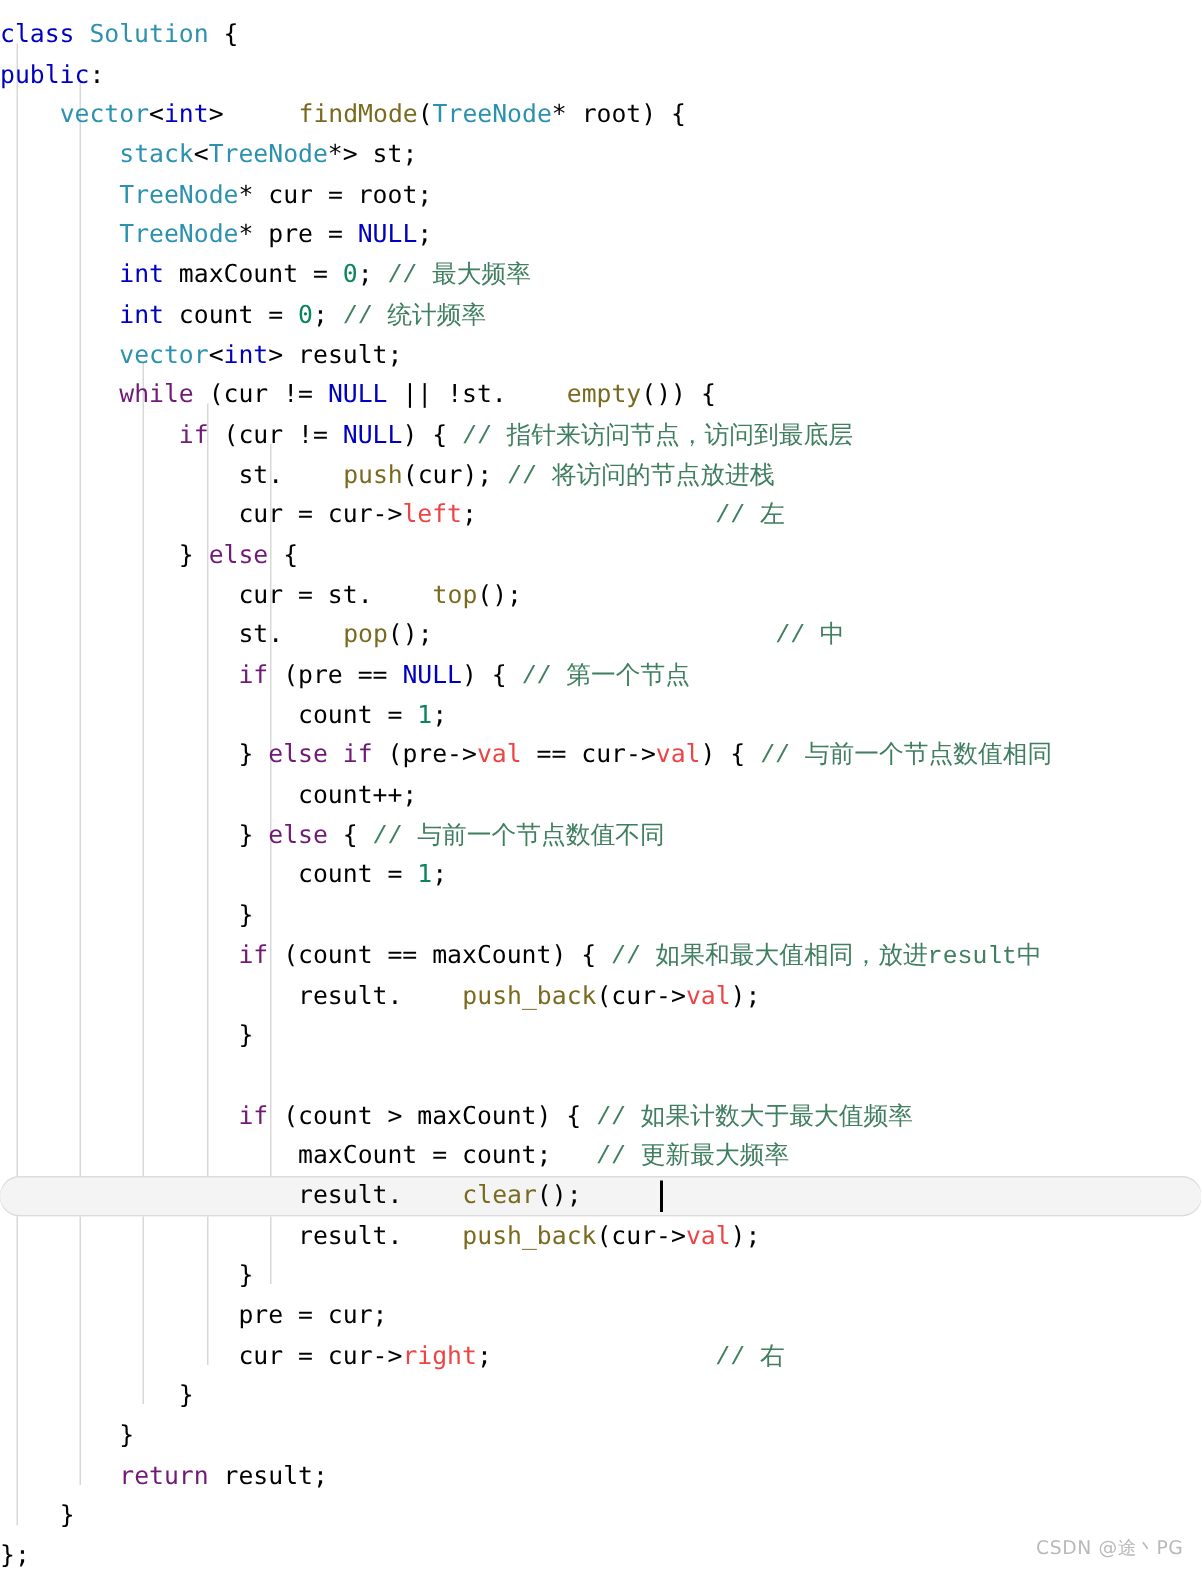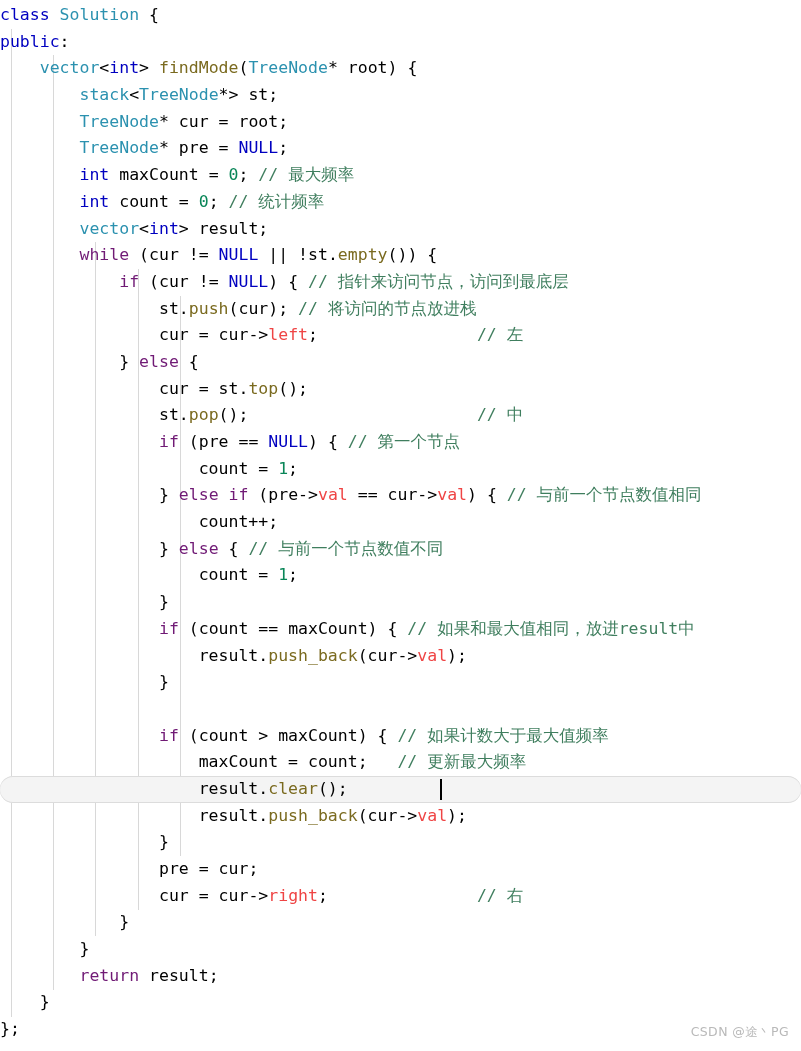--- a/index.html
+++ b/index.html
@@ -19,42 +19,42 @@
     -webkit-font-smoothing: none;
   }
   #guides { position: absolute; top: 0; left: 0; width: 801px; height: 1051px; }
   .guide {
     position: absolute;
     width: 1px;
     background: #d8d8d8;
   }
   #code {
     position: absolute;
-    top: 0; left: 0;
+    top: 8px; left: 0;
     width: 801px;
     white-space: pre;
     padding-top: 2px;
   }
   .line {
     height: 26.7px;
     position: relative;
     white-space: pre;
   }
   .line.current {
     background: #f4f4f4;
     box-shadow: inset 0 1px 0 #dcdcdc, inset 0 -1px 0 #dcdcdc;
     border-radius: 13px;
   }
   
   .kw   { color: #0000c0; }            
   .kw2  { color: #701a75; }            
   .type { color: #2b91af; }            
-  .fn   { color: #7a6a1f; }            
+  .fn   { color: #7a6a1f; margin-left: 40px; }            
   .num  { color: #098658; }            
-  .com  { color: #3f7e5e; }            
+  .com  { color: #3f7e5e; font-family: Liberation Mono, monospace; }            
   .id   { color: #000000; }            
   .mem  { color: #ef4444; }            
   .caret {
     display: inline-block;
     width: 2px;
     height: 21px;
     background: #000000;
     vertical-align: -4px;
     margin-left: -1px;
   }

